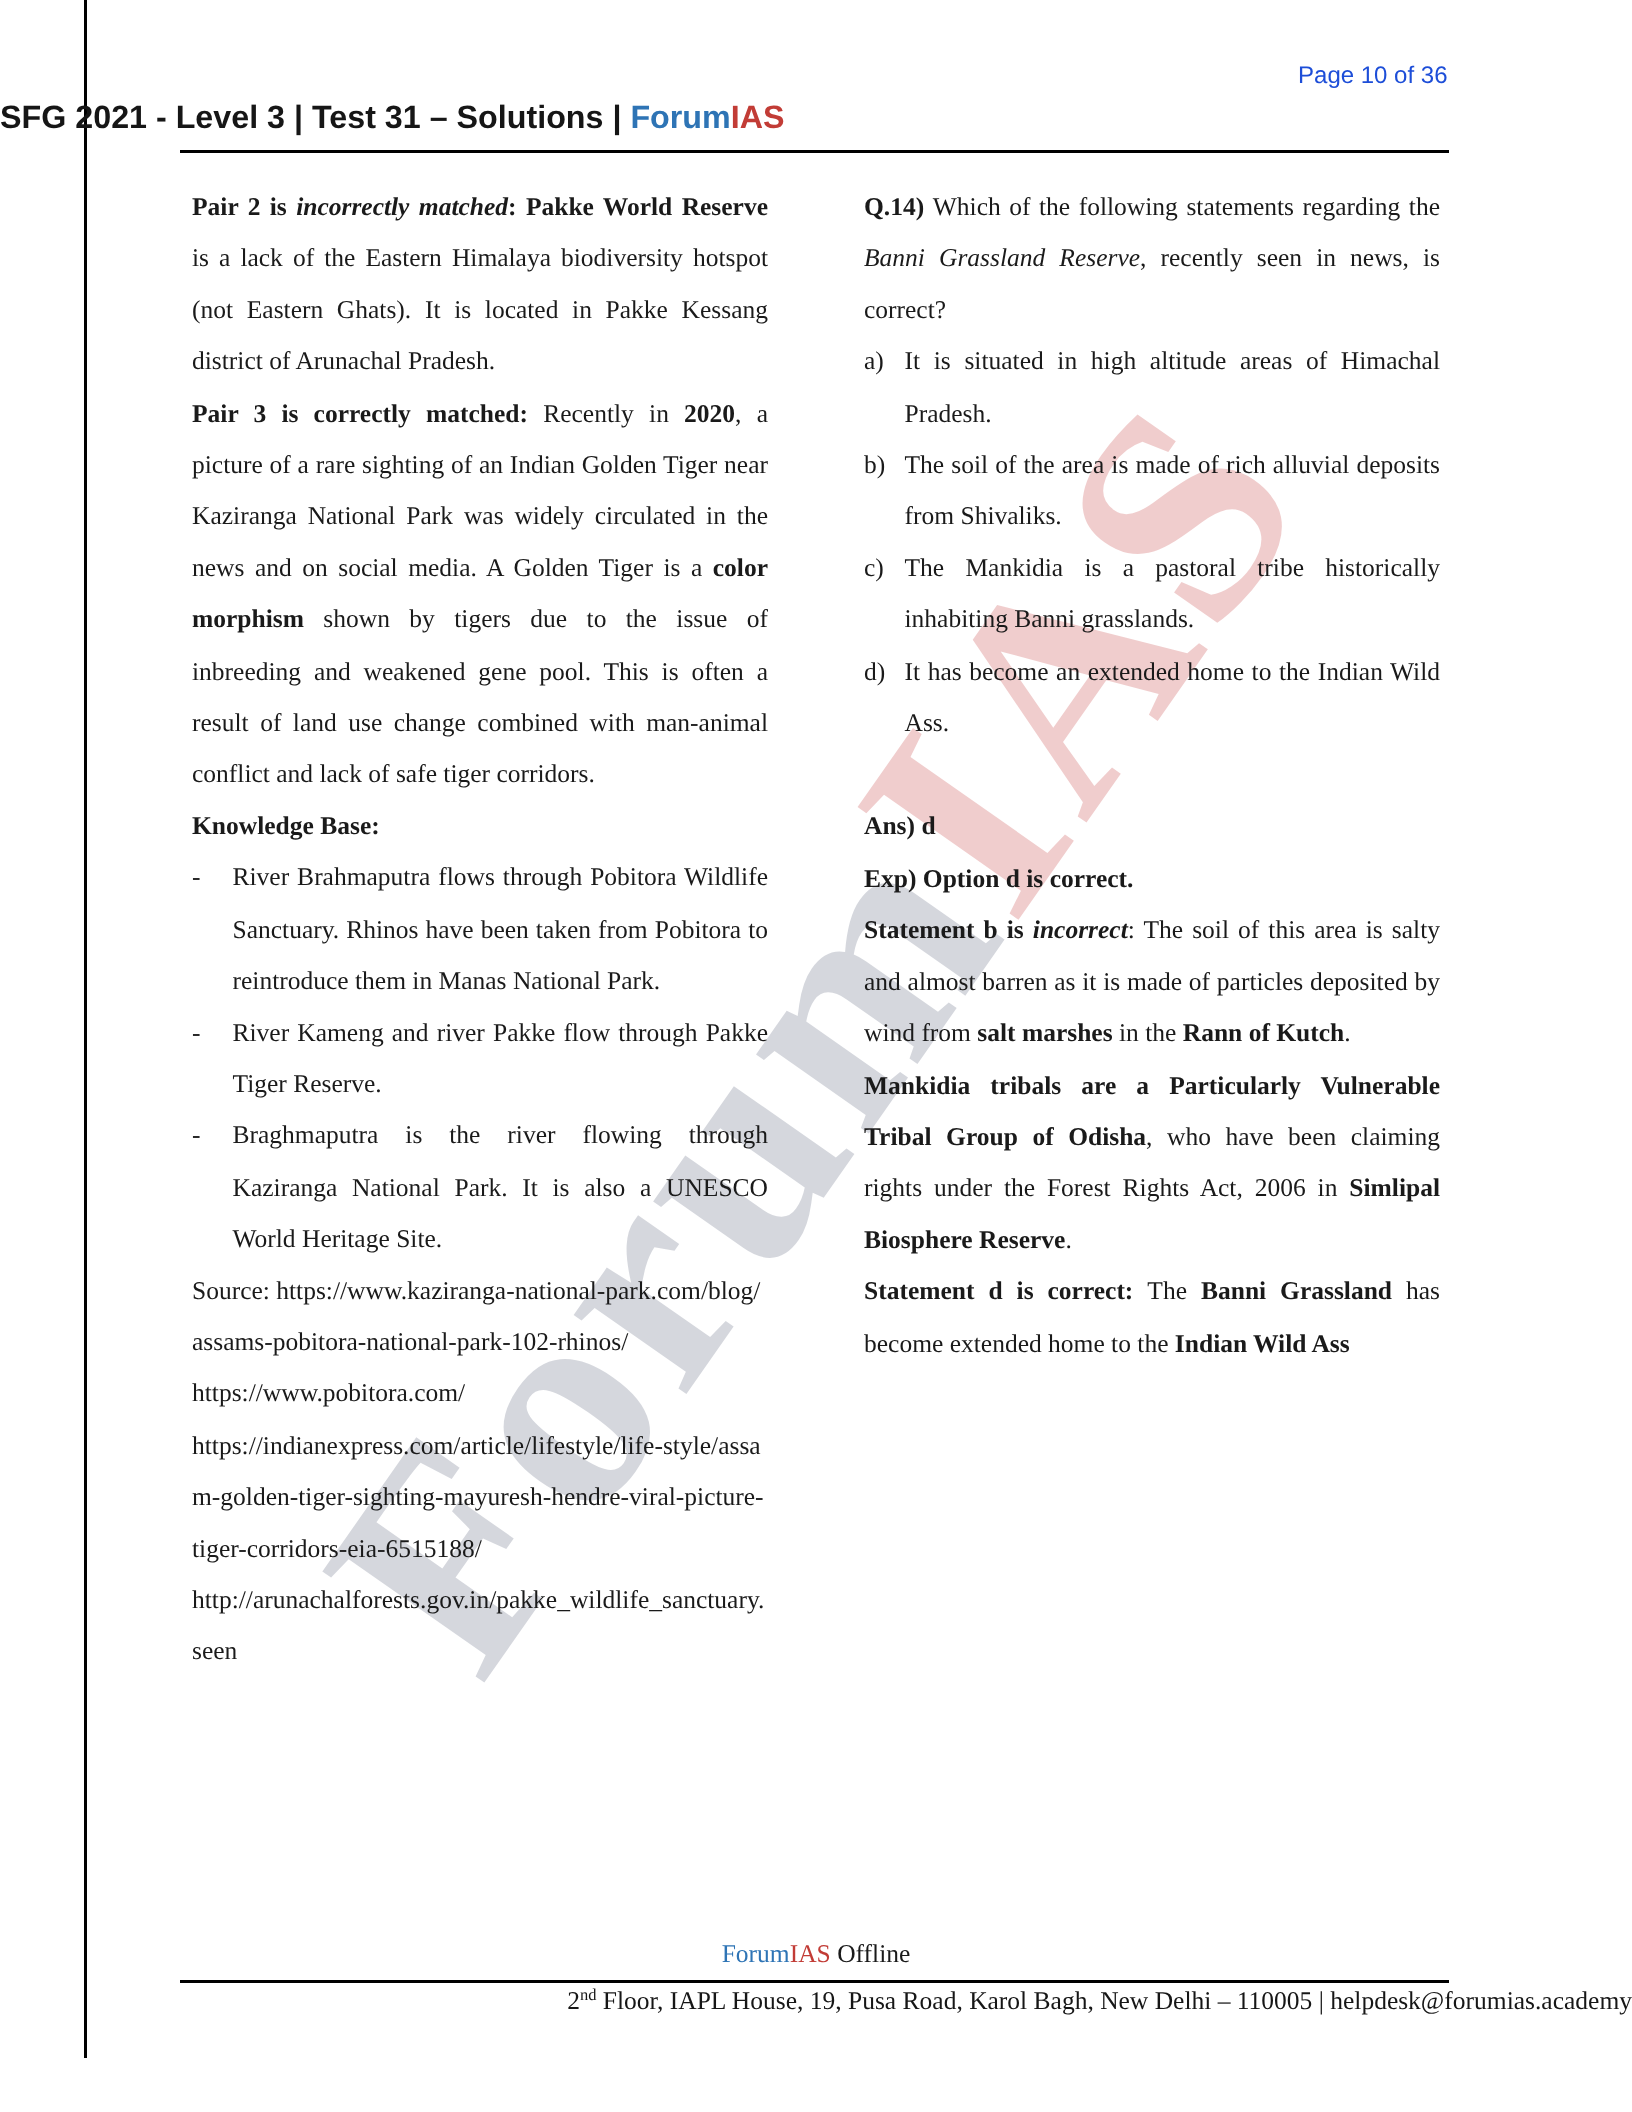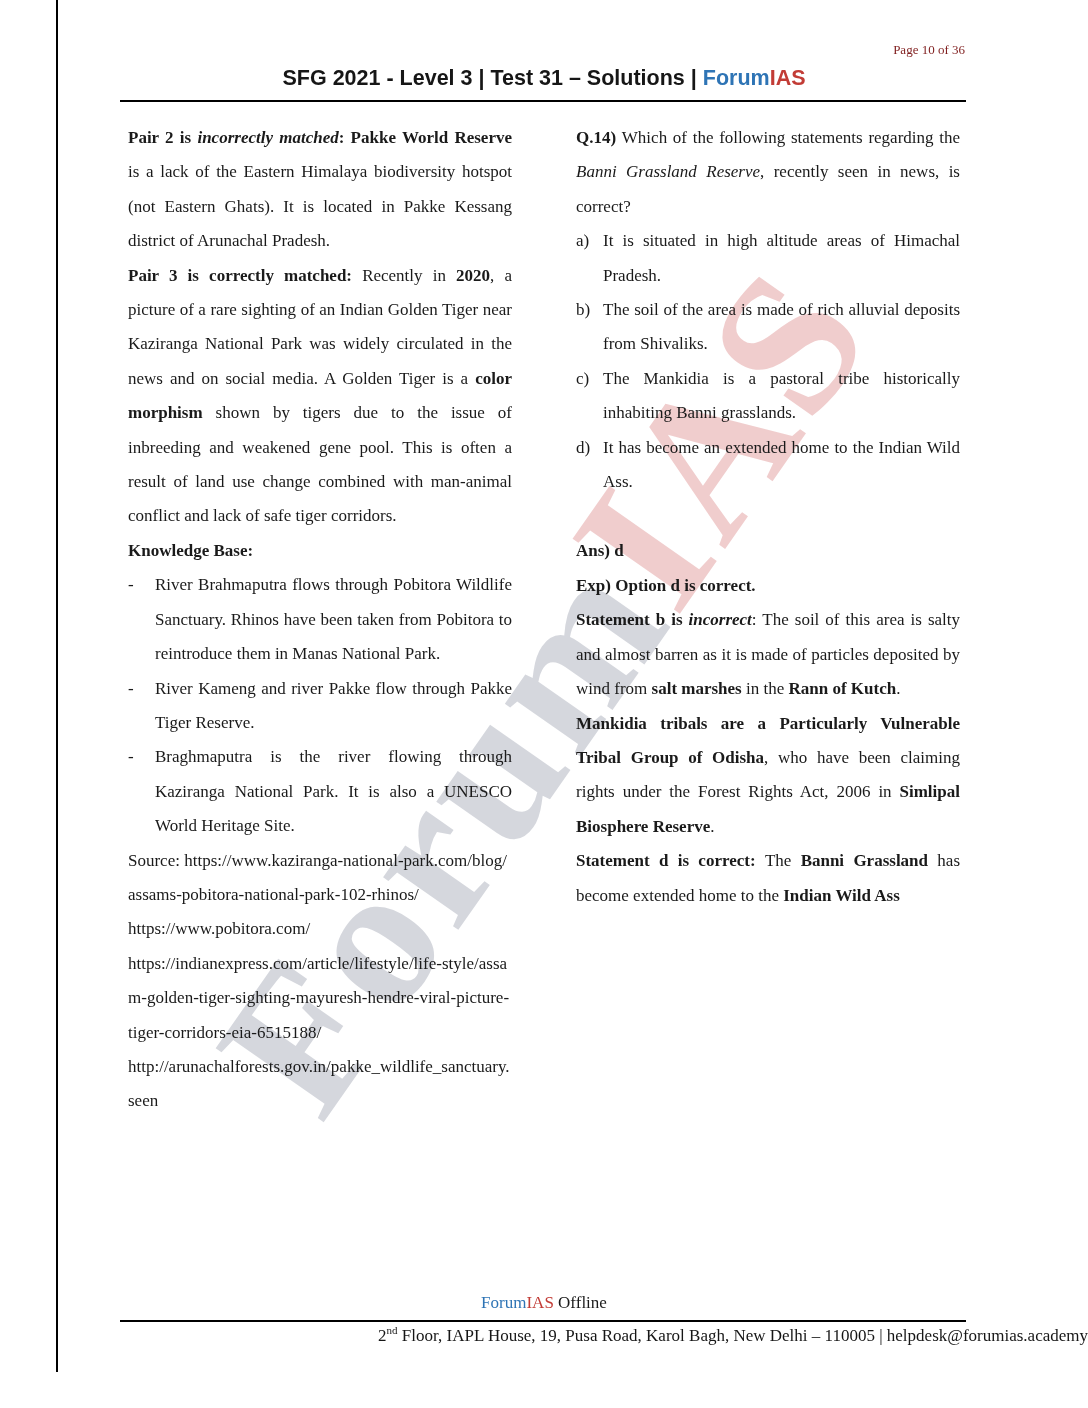--- a/index.html
+++ b/index.html
@@ -24,26 +24,26 @@
     white-space: nowrap; z-index: 1;
     font-family: "Liberation Serif", serif;
     user-select: none;
   }
   .wm-forum { color: rgba(125, 130, 148, 0.32); }
   .wm-ias   { color: rgba(204, 88, 88, 0.30); }
 
   
   .page-number {
     position: absolute; top: 42px; right: 123px;
-    font-family: Liberation Serif, serif; font-size: 13px; color: #7f1d1d;
+    font-family: Liberation Sans, sans-serif; font-size: 16px; color: #1d4ed8;
     z-index: 4;
   }
   .doc-title {
     position: absolute; top: 66px; left: 0; width: 100%;
-    text-align: center;
+    text-align: left;
     font-family: "Liberation Sans", sans-serif;
     font-size: 21.5px; font-weight: bold; color: #161616;
     z-index: 4;
   }
   .brand-blue { color: #2E74B5; }
   .brand-red  { color: #C23C36; }
   .header-rule { position: absolute; top: 100px; left: 120px; width: 846px; height: 2px; background: #000; z-index: 4; }
 
   
   .columns {

